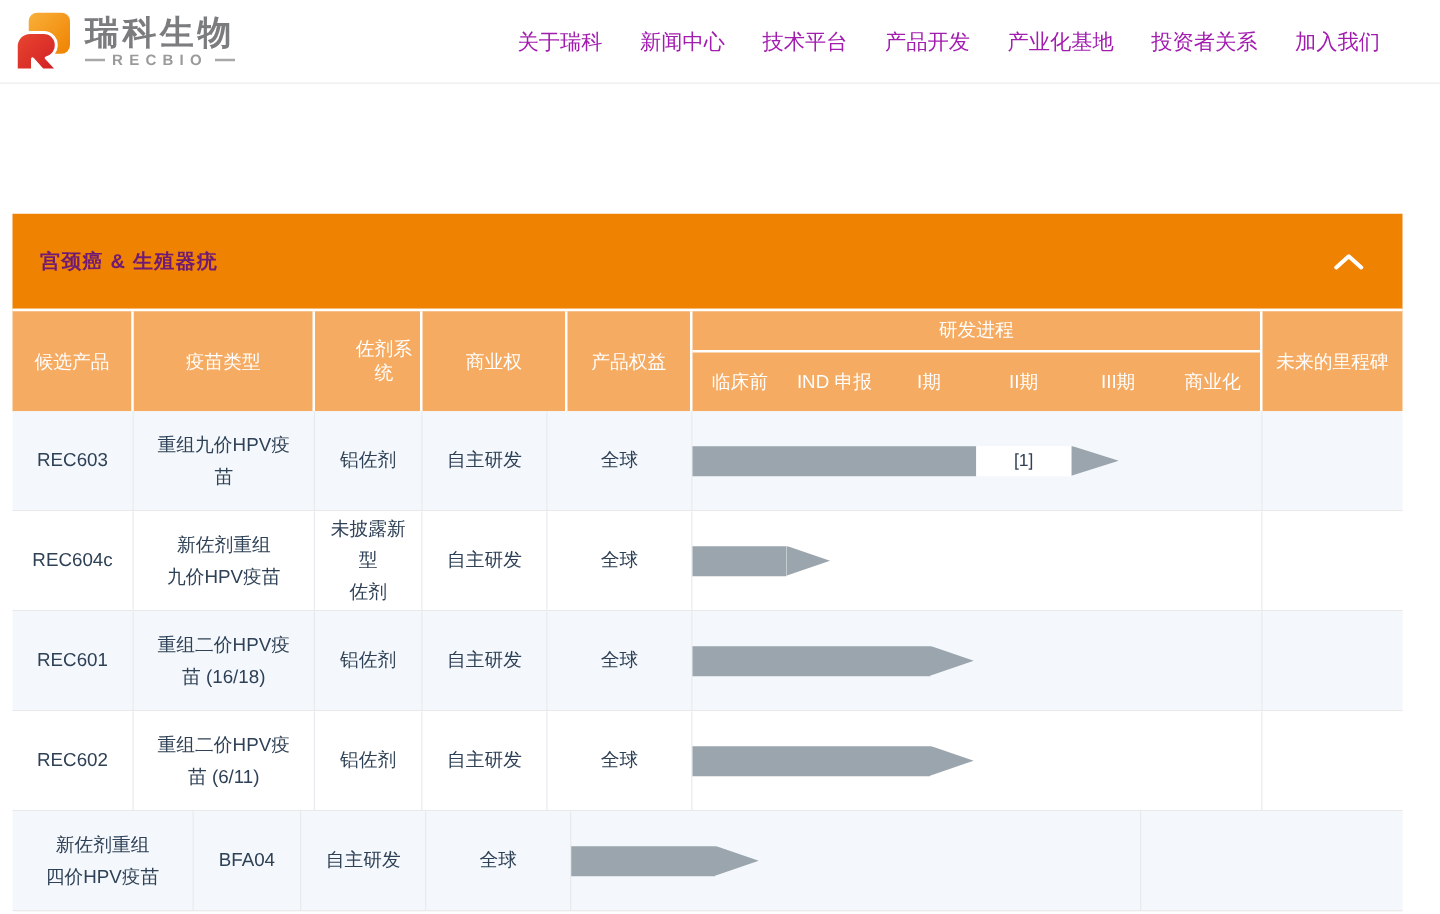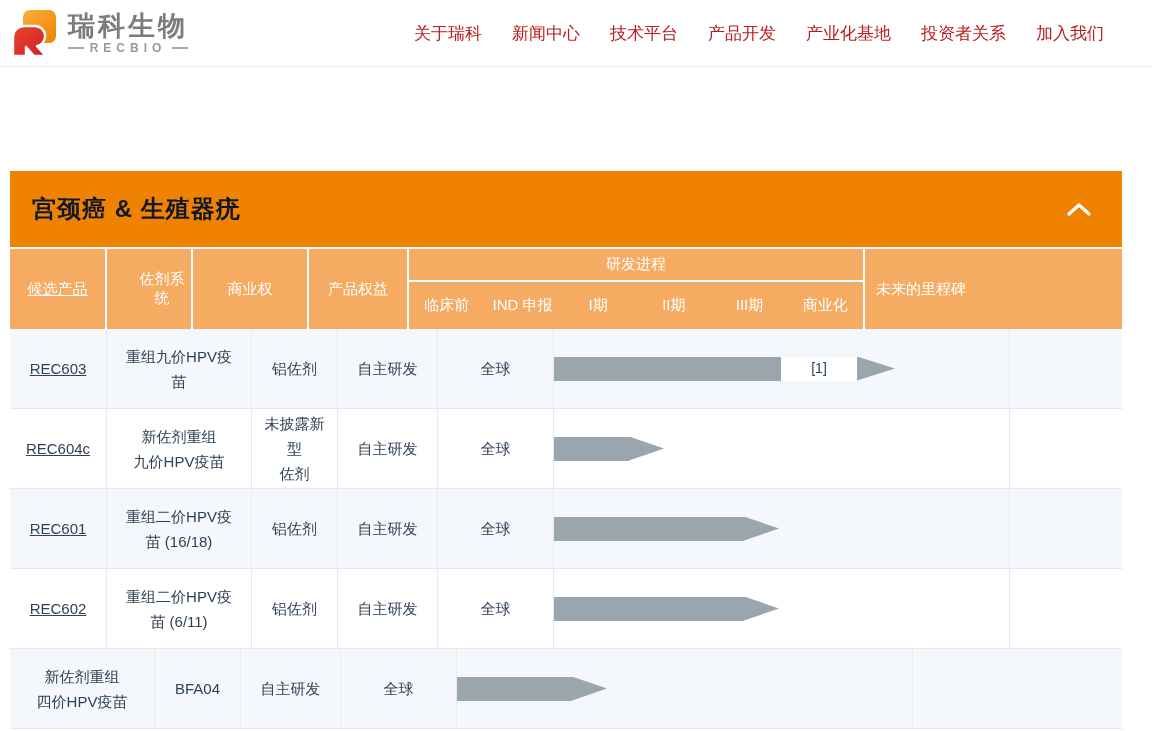--- a/index.html
+++ b/index.html
@@ -19,44 +19,44 @@
   .logo{ display:flex; align-items:center; gap:12px; cursor:pointer; }
   .logo-text{ display:flex; flex-direction:column; align-items:center; }
   .logo-cn{ font-size:27px; font-weight:bold; color:#7b7c7e; letter-spacing:3px; line-height:30px; }
   .logo-en{
     font-size:12px; color:#9a9a9a; letter-spacing:5px; font-weight:bold;
     display:flex; align-items:center; gap:6px; width:100%;
   }
   .logo-en::before,.logo-en::after{ content:""; flex:1; border-top:2px solid #a8a8a8; }
   nav{ display:flex; gap:30px; }
   nav a{
-    font-size:17px; color:#b91c1c; text-decoration:none; white-space:nowrap; cursor:pointer;
+    font-size:17px; color:#a21caf; text-decoration:none; white-space:nowrap; cursor:pointer;
   }
 
   
   .panel{ margin:104px 30px 0 10px; width:1112px; }
   .panel-title-bar{
     background:var(--accent,#ef8200); height:76px; display:flex; align-items:center;
     justify-content:space-between; padding:0 30px 0 22px; cursor:pointer;
   }
-  .panel-title{ color:#0f172a; font-size:24px; font-weight:bold; letter-spacing:1px; }
+  .panel-title{ color:#701a75; font-size:16px; font-weight:bold; letter-spacing:1px; }
 
   .ptable{ width:100%; }
   .thead{
     display:flex; background:var(--head,#f5ab62); color:#fff; font-size:15px;
     border-top:2px solid #fff; height:82px;
   }
   .th{ display:flex; align-items:center; justify-content:center; border-right:2px solid #fff; text-align:center; }
   .th:last-child{ border-right:none; }
   .th-group{ display:flex; flex-direction:column; border-right:2px solid #fff; }
   .group-label{ height:33px; display:flex; align-items:center; justify-content:center; border-bottom:2px solid #fff; }
   .stages{ flex:1; display:flex; align-items:center; }
   .stages span{ flex:1; text-align:center; white-space:nowrap; }
 
-  .c-product{ flex:0 0 97px;text-decoration:underline; }
+  .c-product{ flex:0 0 97px; }
   .c-type{ flex:0 0 145px; }
   .c-adjuvant{ flex:0 0 86px;padding-left:26px; }
   .c-rights{ flex:0 0 100px; }
   .c-comm{ flex:0 0 116px; }
   .c-progress{ flex:0 0 456px; }
   .c-milestone{ flex:0 0 112px; }
 
   .tr{ display:flex; height:80px; border-bottom:1px solid #e9e9e9; background:#fff; font-size:15px; }
   .tr:nth-child(odd){ background:var(--rowalt,#f4f8fc); }
   .td{
@@ -118,20 +118,21 @@
     <div class="panel-title-bar">
       <span class="panel-title">宫颈癌 &amp; 生殖器疣</span>
       <svg class="chevron" viewBox="0 0 26 15">
         <polyline points="3,12 13,3 23,12" fill="none" stroke="#ffffff" stroke-width="3.2" stroke-linecap="round" stroke-linejoin="round"></polyline>
       </svg>
     </div>
 
     <div class="ptable">
       <div class="thead">
         <div class="th c-product">候选产品</div>
+        <div class="th c-type">疫苗类型</div>
         <div class="th c-adjuvant">佐剂系统</div>
         <div class="th c-comm">商业权</div>
         <div class="th c-rights">产品权益</div>
         <div class="th-group c-progress">
           <div class="group-label">研发进程</div>
           <div class="stages">
             <span>临床前</span>
             <span>IND 申报</span>
             <span>I期</span>
             <span>II期</span>

